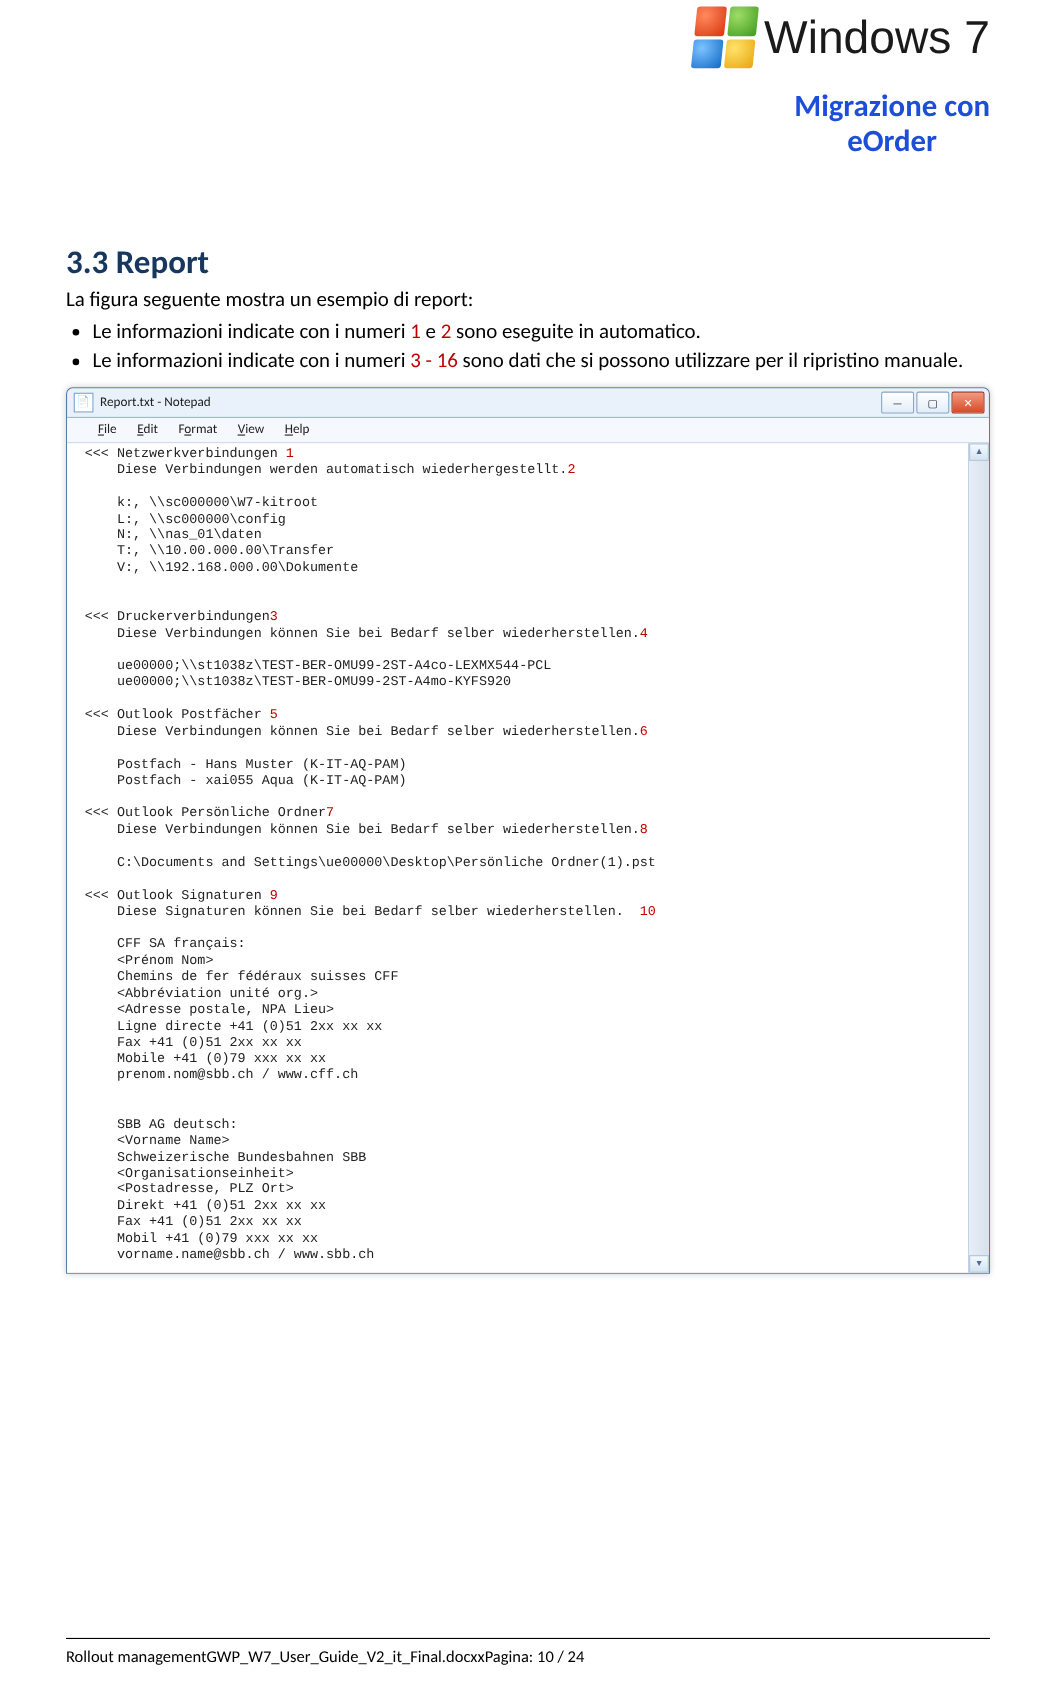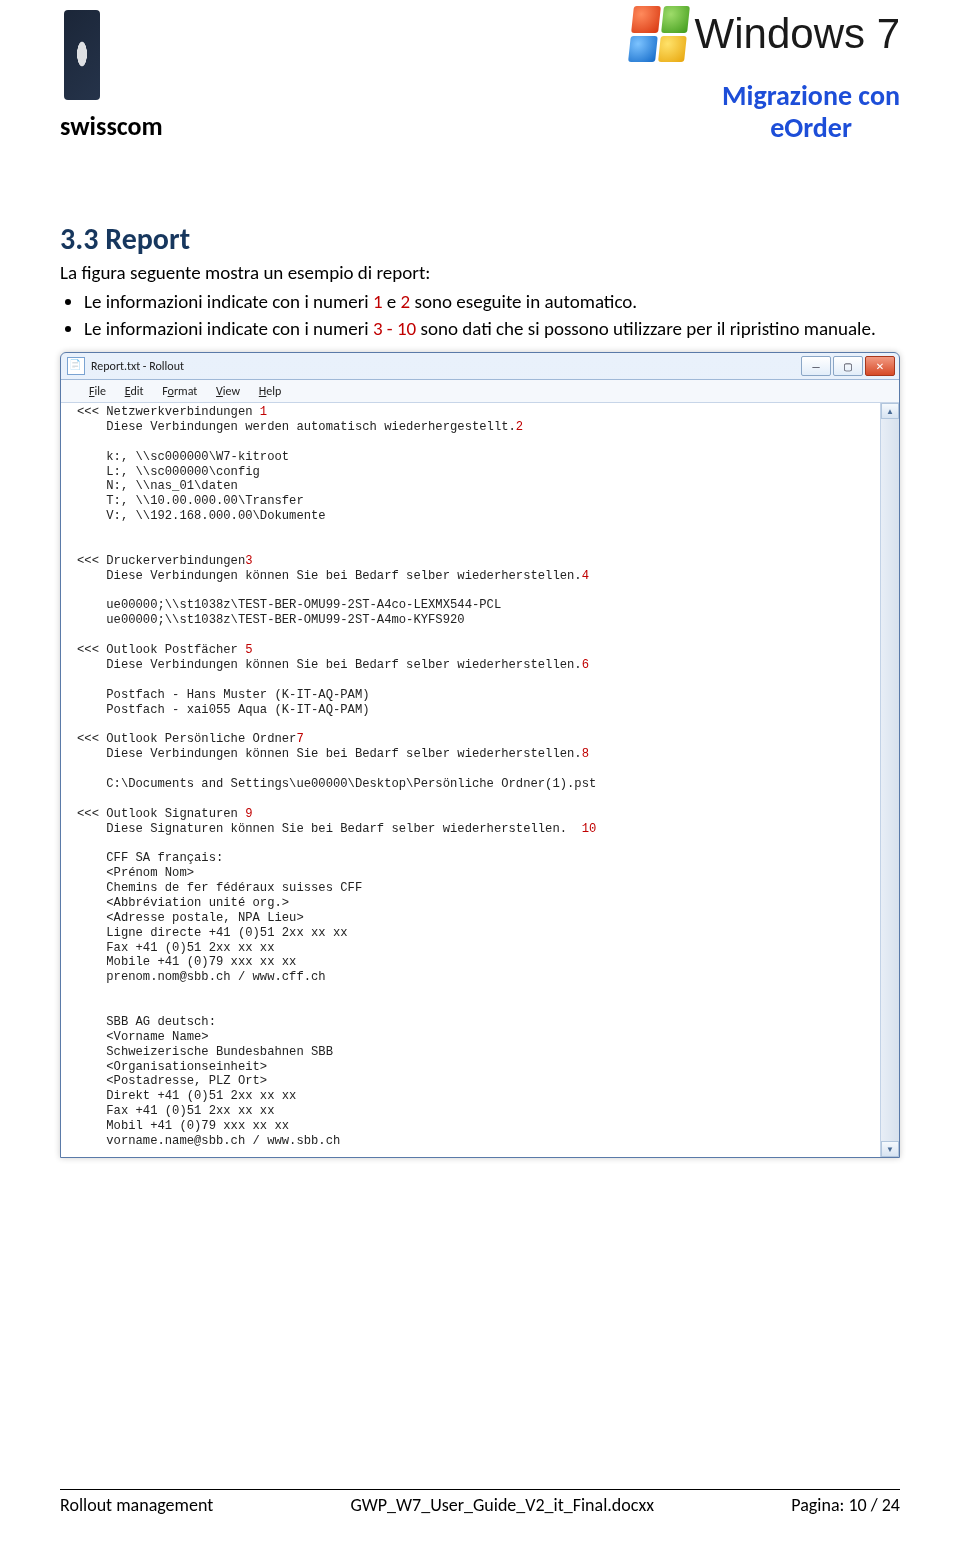--- a/index.html
+++ b/index.html
@@ -202,35 +202,30 @@
   .footer-line {
     position: absolute;
     left: 60px; right: 60px;
     bottom: 56px;
     border-top: 1px solid #000;
   }
   .footer {
     position: absolute;
     left: 60px; right: 60px;
     bottom: 30px;
-    font-size: 18px;
+    font-size: 15px;
     display: flex;
-    justify-content: space-between;
   }
 </style>
 </head>
 <body>
 
 <div class="page">
 
   <div class="header">
-    <div class="swisscom-logo">
-      <span class="swisscom-mark"></span>
-      <span class="swisscom-word">swisscom</span>
-    </div>
     <div class="win7-logo">
       <span class="win-flag">
         <span class="wf-r"></span>
           <span class="wf-g"></span>
           <span class="wf-b"></span>
           <span class="wf-y"></span>
       </span>
       <span class="win7-word">Windows 7</span>
     </div>
     <div class="hdr-title">
@@ -240,29 +235,29 @@
   </div>
 
   <div class="body-text">
     <h2>3.3 Report</h2>
     <p>La figura seguente mostra un esempio di report:</p>
     <ul>
       <li>
         <span>Le informazioni indicate con i numeri </span><span class="red">1</span><span> e </span><span class="red">2</span><span> sono eseguite in automatico.</span>
       </li>
       <li>
-        <span>Le informazioni indicate con i numeri </span><span class="red">3 - 10</span><span> sono dati che si possono utilizzare per il ripristino manuale.</span>
+        <span>Le informazioni indicate con i numeri </span><span class="red">3 - 16</span><span> sono dati che si possono utilizzare per il ripristino manuale.</span>
       </li>
     </ul>
 
     <div class="notepad">
       <div class="np-titlebar">
         <span class="np-icon">📄</span>
         <span class="np-title">
-          <span>Report.txt - Rollout</span><span class="dim"></span>
+          <span>Report.txt - Notepad</span><span class="dim"></span>
         </span>
         <span class="np-wbtns">
           <span class="np-wbtn">—</span>
           <span class="np-wbtn">▢</span>
           <span class="np-wbtn close">✕</span>
         </span>
       </div>
       <div class="np-menubar">
         <span><u>F</u>ile</span>
         <span><u>E</u>dit</span>

